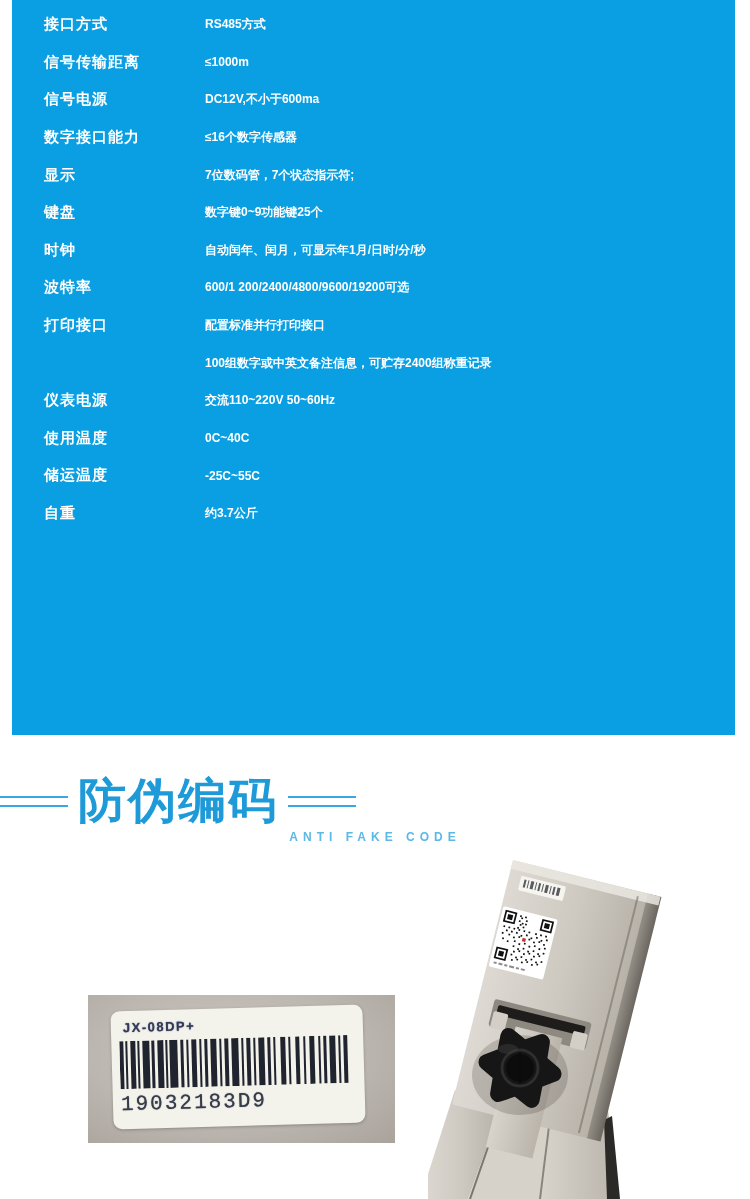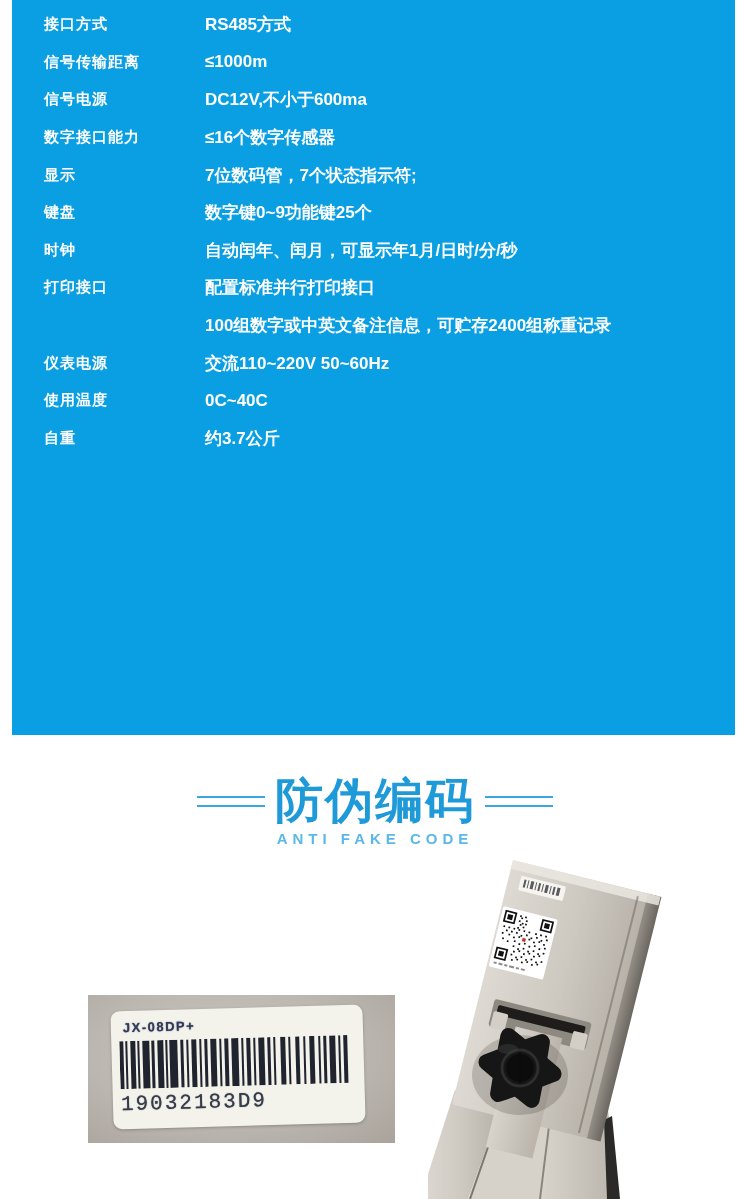--- a/index.html
+++ b/index.html
@@ -15,28 +15,28 @@
   }
   .spec-row{
     height:37.6px;display:flex;align-items:center;
     padding-left:32px;box-sizing:border-box;
   }
   .spec-label{
     flex:0 0 161px;color:#ffffff;font-size:15px;font-weight:700;
     letter-spacing:1px;white-space:nowrap;
   }
   .spec-value{
-    color:#ffffff;font-size:17px;font-weight:700;white-space:nowrap;
+    color:#ffffff;font-size:12px;font-weight:700;white-space:nowrap;
   }
   
   .section-header{position:absolute;top:775px;left:0;width:750px;text-align:center;}
-  .header-row{display:flex;justify-content:center;align-items:center;gap:8px;}
+  .header-row{display:flex;align-items:center;gap:8px;}
   .header-line{width:68px;height:7px;border-top:2px solid;border-bottom:2px solid;}
   .section-title{font-size:48px;font-weight:900;letter-spacing:2px;line-height:52px;margin:0 2px;}
-  .section-subtitle{margin-top:3px;font-size:15px;font-weight:700;letter-spacing:5px;}
+  .section-subtitle{margin-top:3px;font-size:12px;font-weight:700;letter-spacing:5px;}
   
   .label-photo{
     position:absolute;left:88px;top:995px;width:307px;height:148px;
     background:radial-gradient(ellipse at 45% 40%, #c9c4be 0%, #bdb7b1 55%, #a9a39c 100%);
   }
   .white-label{
     position:absolute;left:24px;top:13px;width:252px;height:118px;
     background:#f3f2eb;border-radius:9px;transform:rotate(-1.6deg);
     box-shadow:0 1px 3px rgba(60,55,50,.35);
   }
@@ -80,34 +80,42 @@
       </div>
       <div class="spec-row">
         <span class="spec-label">键盘</span>
         <span class="spec-value">数字键0~9功能键25个</span>
       </div>
       <div class="spec-row">
         <span class="spec-label">时钟</span>
         <span class="spec-value">自动闰年、闰月，可显示年1月/日时/分/秒</span>
       </div>
       <div class="spec-row">
+        <span class="spec-label">波特率</span>
+        <span class="spec-value">600/1 200/2400/4800/9600/19200可选</span>
+      </div>
+      <div class="spec-row">
         <span class="spec-label">打印接口</span>
         <span class="spec-value">配置标准并行打印接口</span>
       </div>
       <div class="spec-row">
         <span class="spec-label"></span>
         <span class="spec-value">100组数字或中英文备注信息，可贮存2400组称重记录</span>
       </div>
       <div class="spec-row">
         <span class="spec-label">仪表电源</span>
         <span class="spec-value">交流110~220V 50~60Hz</span>
       </div>
       <div class="spec-row">
         <span class="spec-label">使用温度</span>
         <span class="spec-value">0C~40C</span>
+      </div>
+      <div class="spec-row">
+        <span class="spec-label">储运温度</span>
+        <span class="spec-value">-25C~55C</span>
       </div>
       <div class="spec-row">
         <span class="spec-label">自重</span>
         <span class="spec-value">约3.7公斤</span>
       </div>
     </div>
 </div>
 
 <div class="section-header">
   <div class="header-row">

